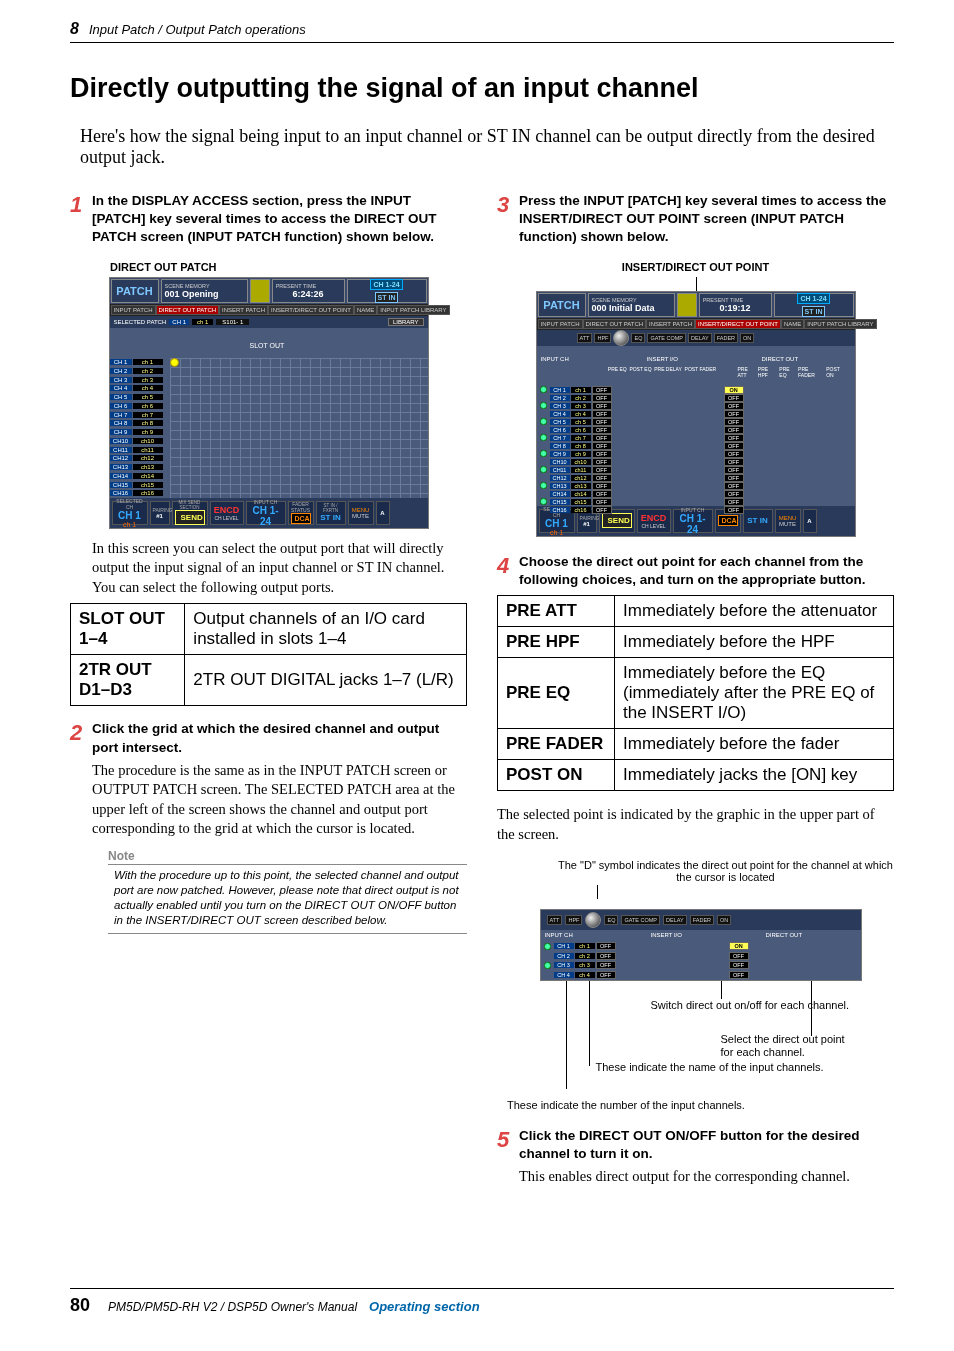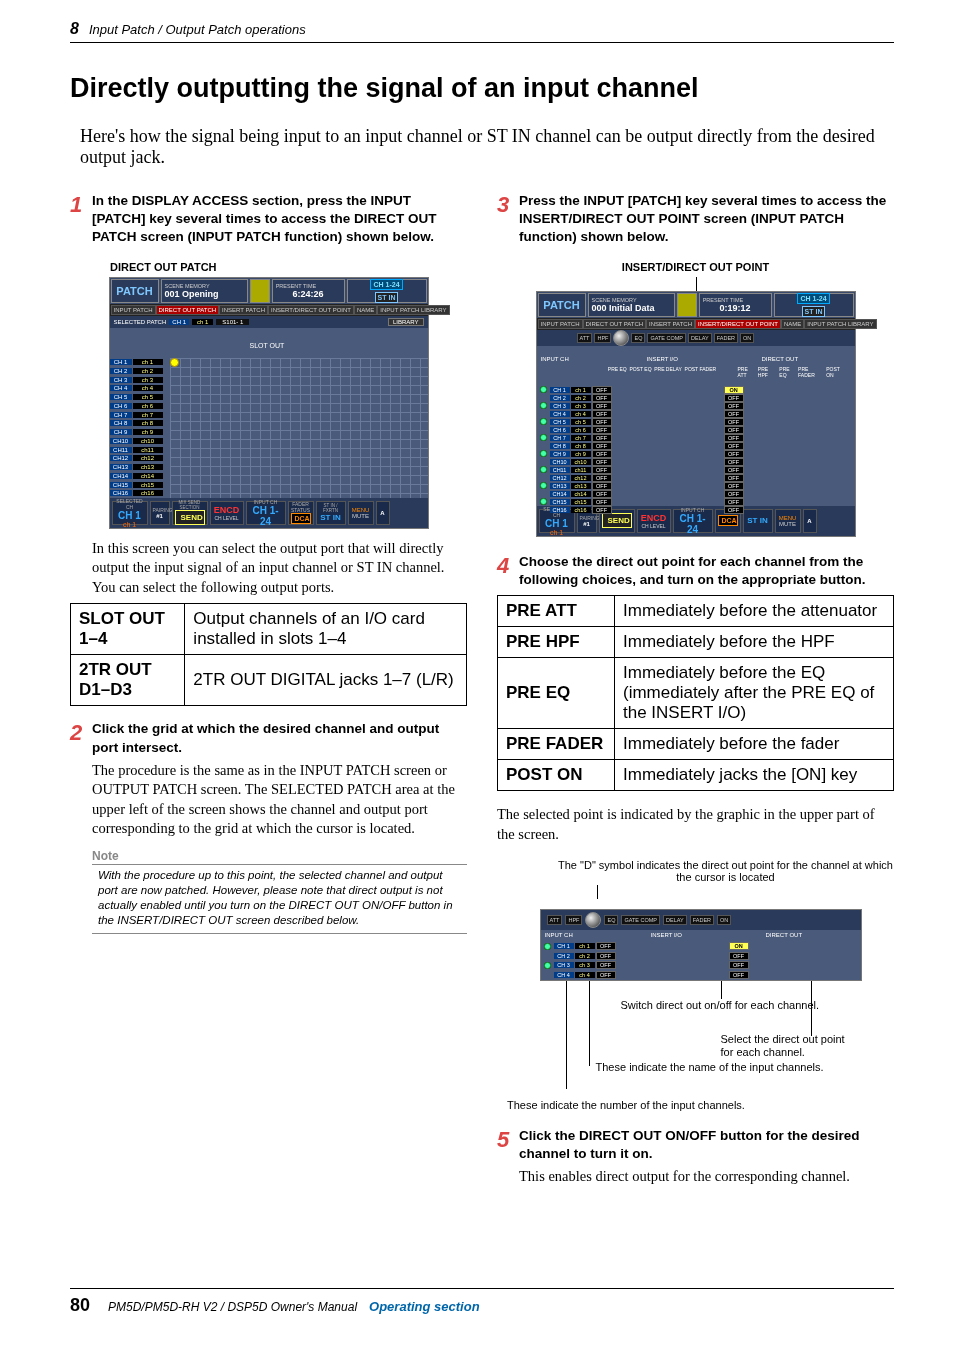--- a/index.html
+++ b/index.html
@@ -305,21 +305,21 @@
     margin: 6px 0 14px 0;
   }
   table.optable td, table.optable th {
     border: 1px solid #000;
     padding: 5px 8px;
     text-align: left;
     vertical-align: middle;
   }
   table.optable td.h { font-weight: bold; }
   .noteblock {
-    margin: 10px 0 10px 22px;
+    margin: 10px 0 10px 38px;
     font-family: Arial, Helvetica, sans-serif;
   }
   .notehead {
     font-weight: bold;
     font-size: 12px;
     color: #888;
     border-bottom: 1px solid #888;
     display: block;
     padding-bottom: 1px;
     margin-bottom: 3px;
@@ -410,21 +410,21 @@
     font-size: 13px;
     color: #06a;
   }
   .callout-center {
     text-align: center;
     font-size: 11px;
     font-family: Arial, Helvetica, sans-serif;
     margin: 4px 0 2px 0;
   }
   .callout-indent {
-    margin-left: 80px;
+    margin-left: 110px;
     font-size: 11px;
     font-family: Arial, Helvetica, sans-serif;
     text-align: left;
     line-height: 1.25;
   }
   .callout-indent2 {
     margin-left: 180px;
     font-size: 11px;
     font-family: Arial, Helvetica, sans-serif;
     text-align: left;

